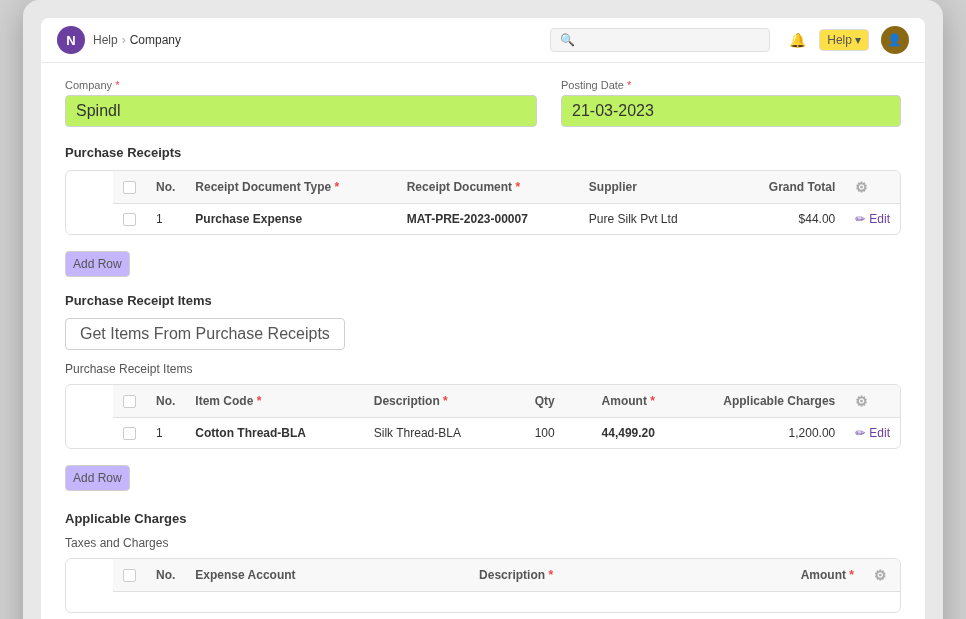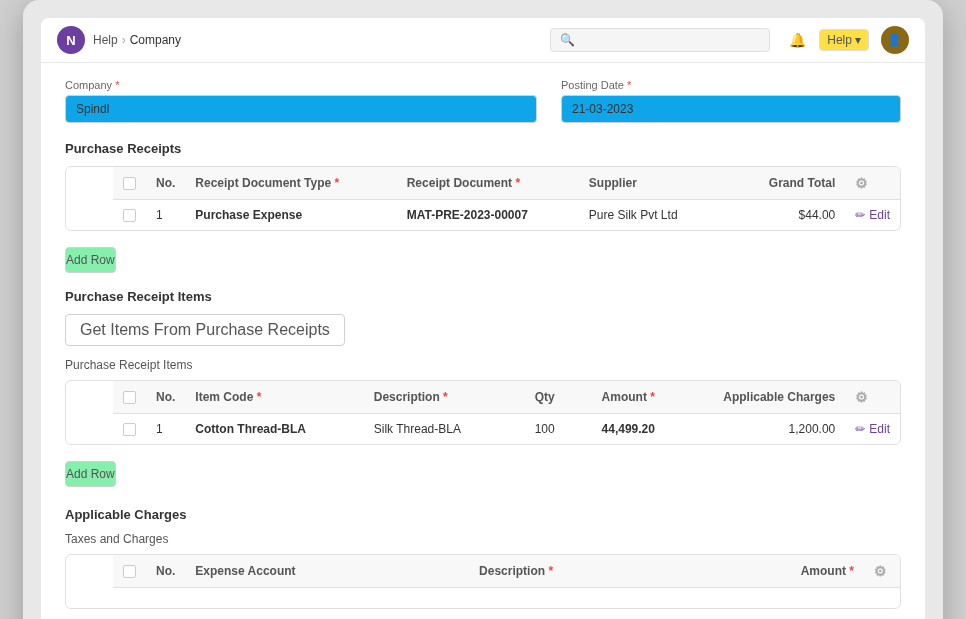--- a/index.html
+++ b/index.html
@@ -117,23 +117,23 @@
     .form-label {
       font-size: 11px;
       color: #666;
       font-weight: 500;
     }
     .required::after { content: ' *'; color: #e44; }
     .form-input {
       border: 1px solid #d0d0d0;
       border-radius: 4px;
       padding: 6px 10px;
-      font-size: 12px;
+      font-size: 16px;
       color: #333;
-      background: #0ea5e9;
+      background: #bef264;
     }
     .section-title {
       font-size: 13px;
       color: #333;
       font-weight: 600;
       margin-bottom: 10px;
     }
     .section-subtitle {
       font-size: 12px;
       color: #555;
@@ -193,25 +193,25 @@
       gap: 4px;
       color: #6b3fa0;
       font-size: 12px;
       cursor: pointer;
       font-weight: 500;
     }
     .add-row-btn {
       display: inline-block;
       border: 1px solid #d0d0d0;
       border-radius: 4px;
-      padding: 5px 0;
+      padding: 5px 7px;
       font-size: 12px;
       color: #555;
       cursor: pointer;
-      background: #86efac;
+      background: #c4b5fd;
       margin-top: 6px;
       margin-bottom: 16px;
     }
     .get-items-btn {
       display: inline-block;
       border: 1px solid #d0d0d0;
       border-radius: 4px;
       padding: 6px 14px;
       font-size: 16px;
       color: #555;

